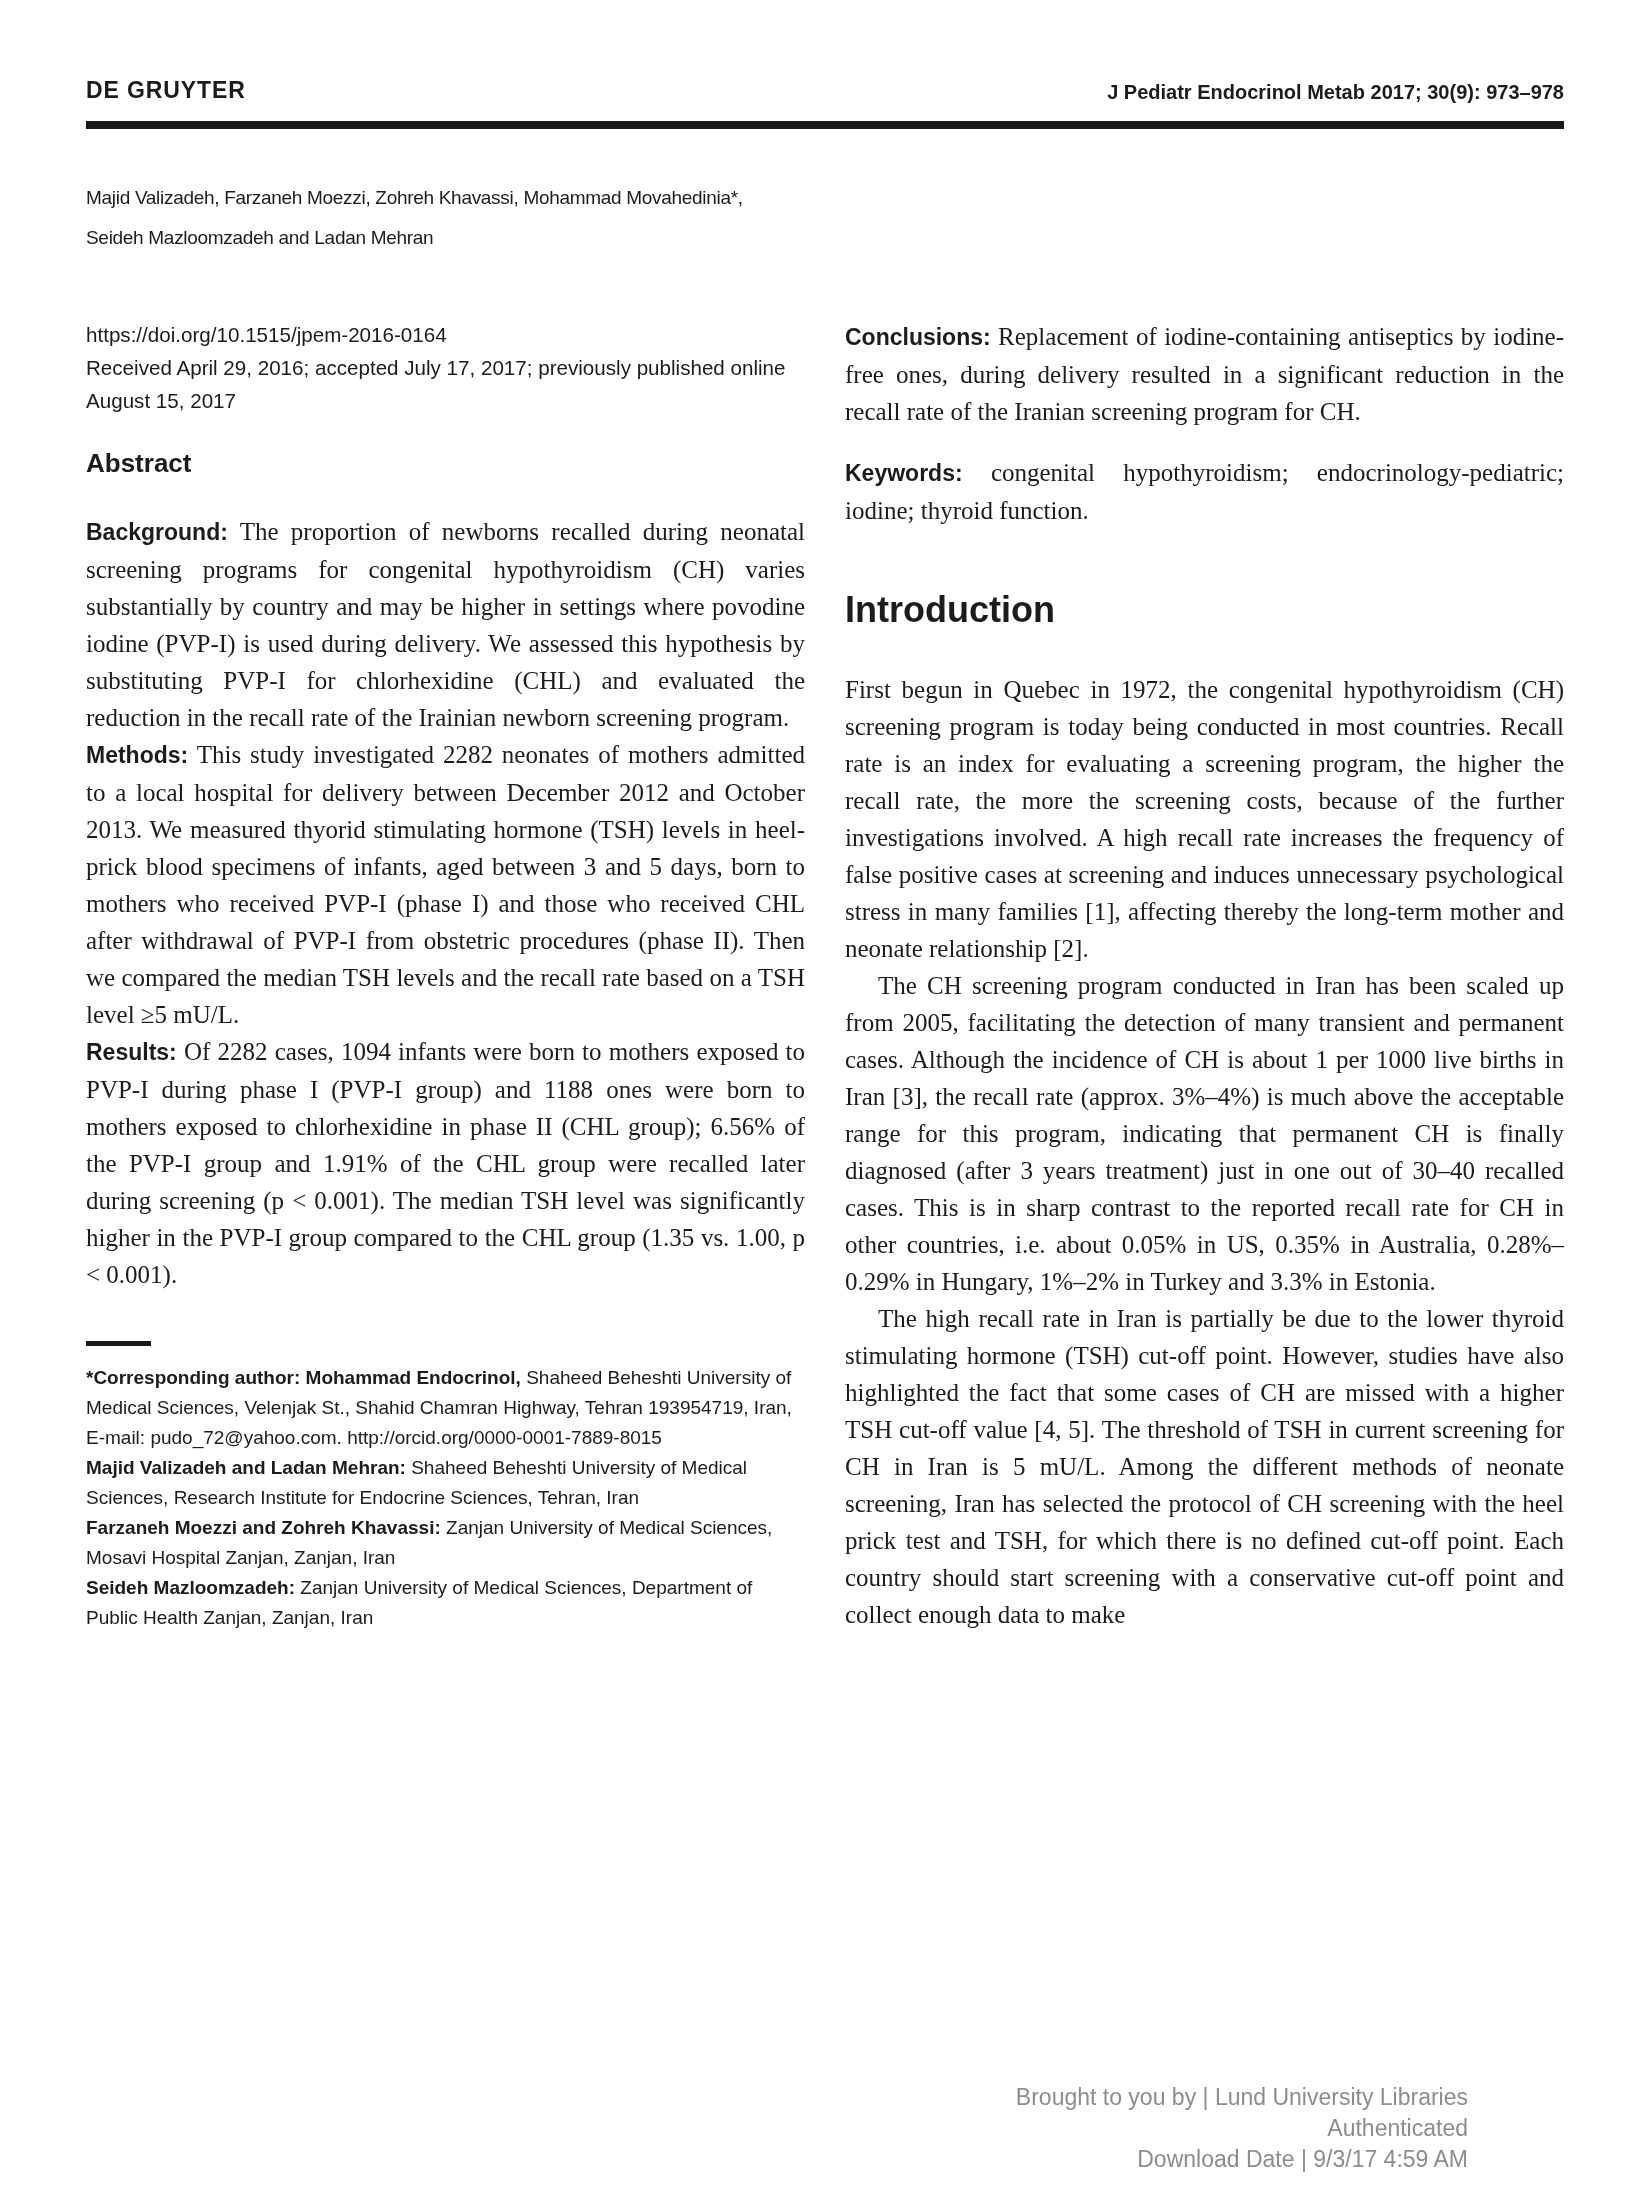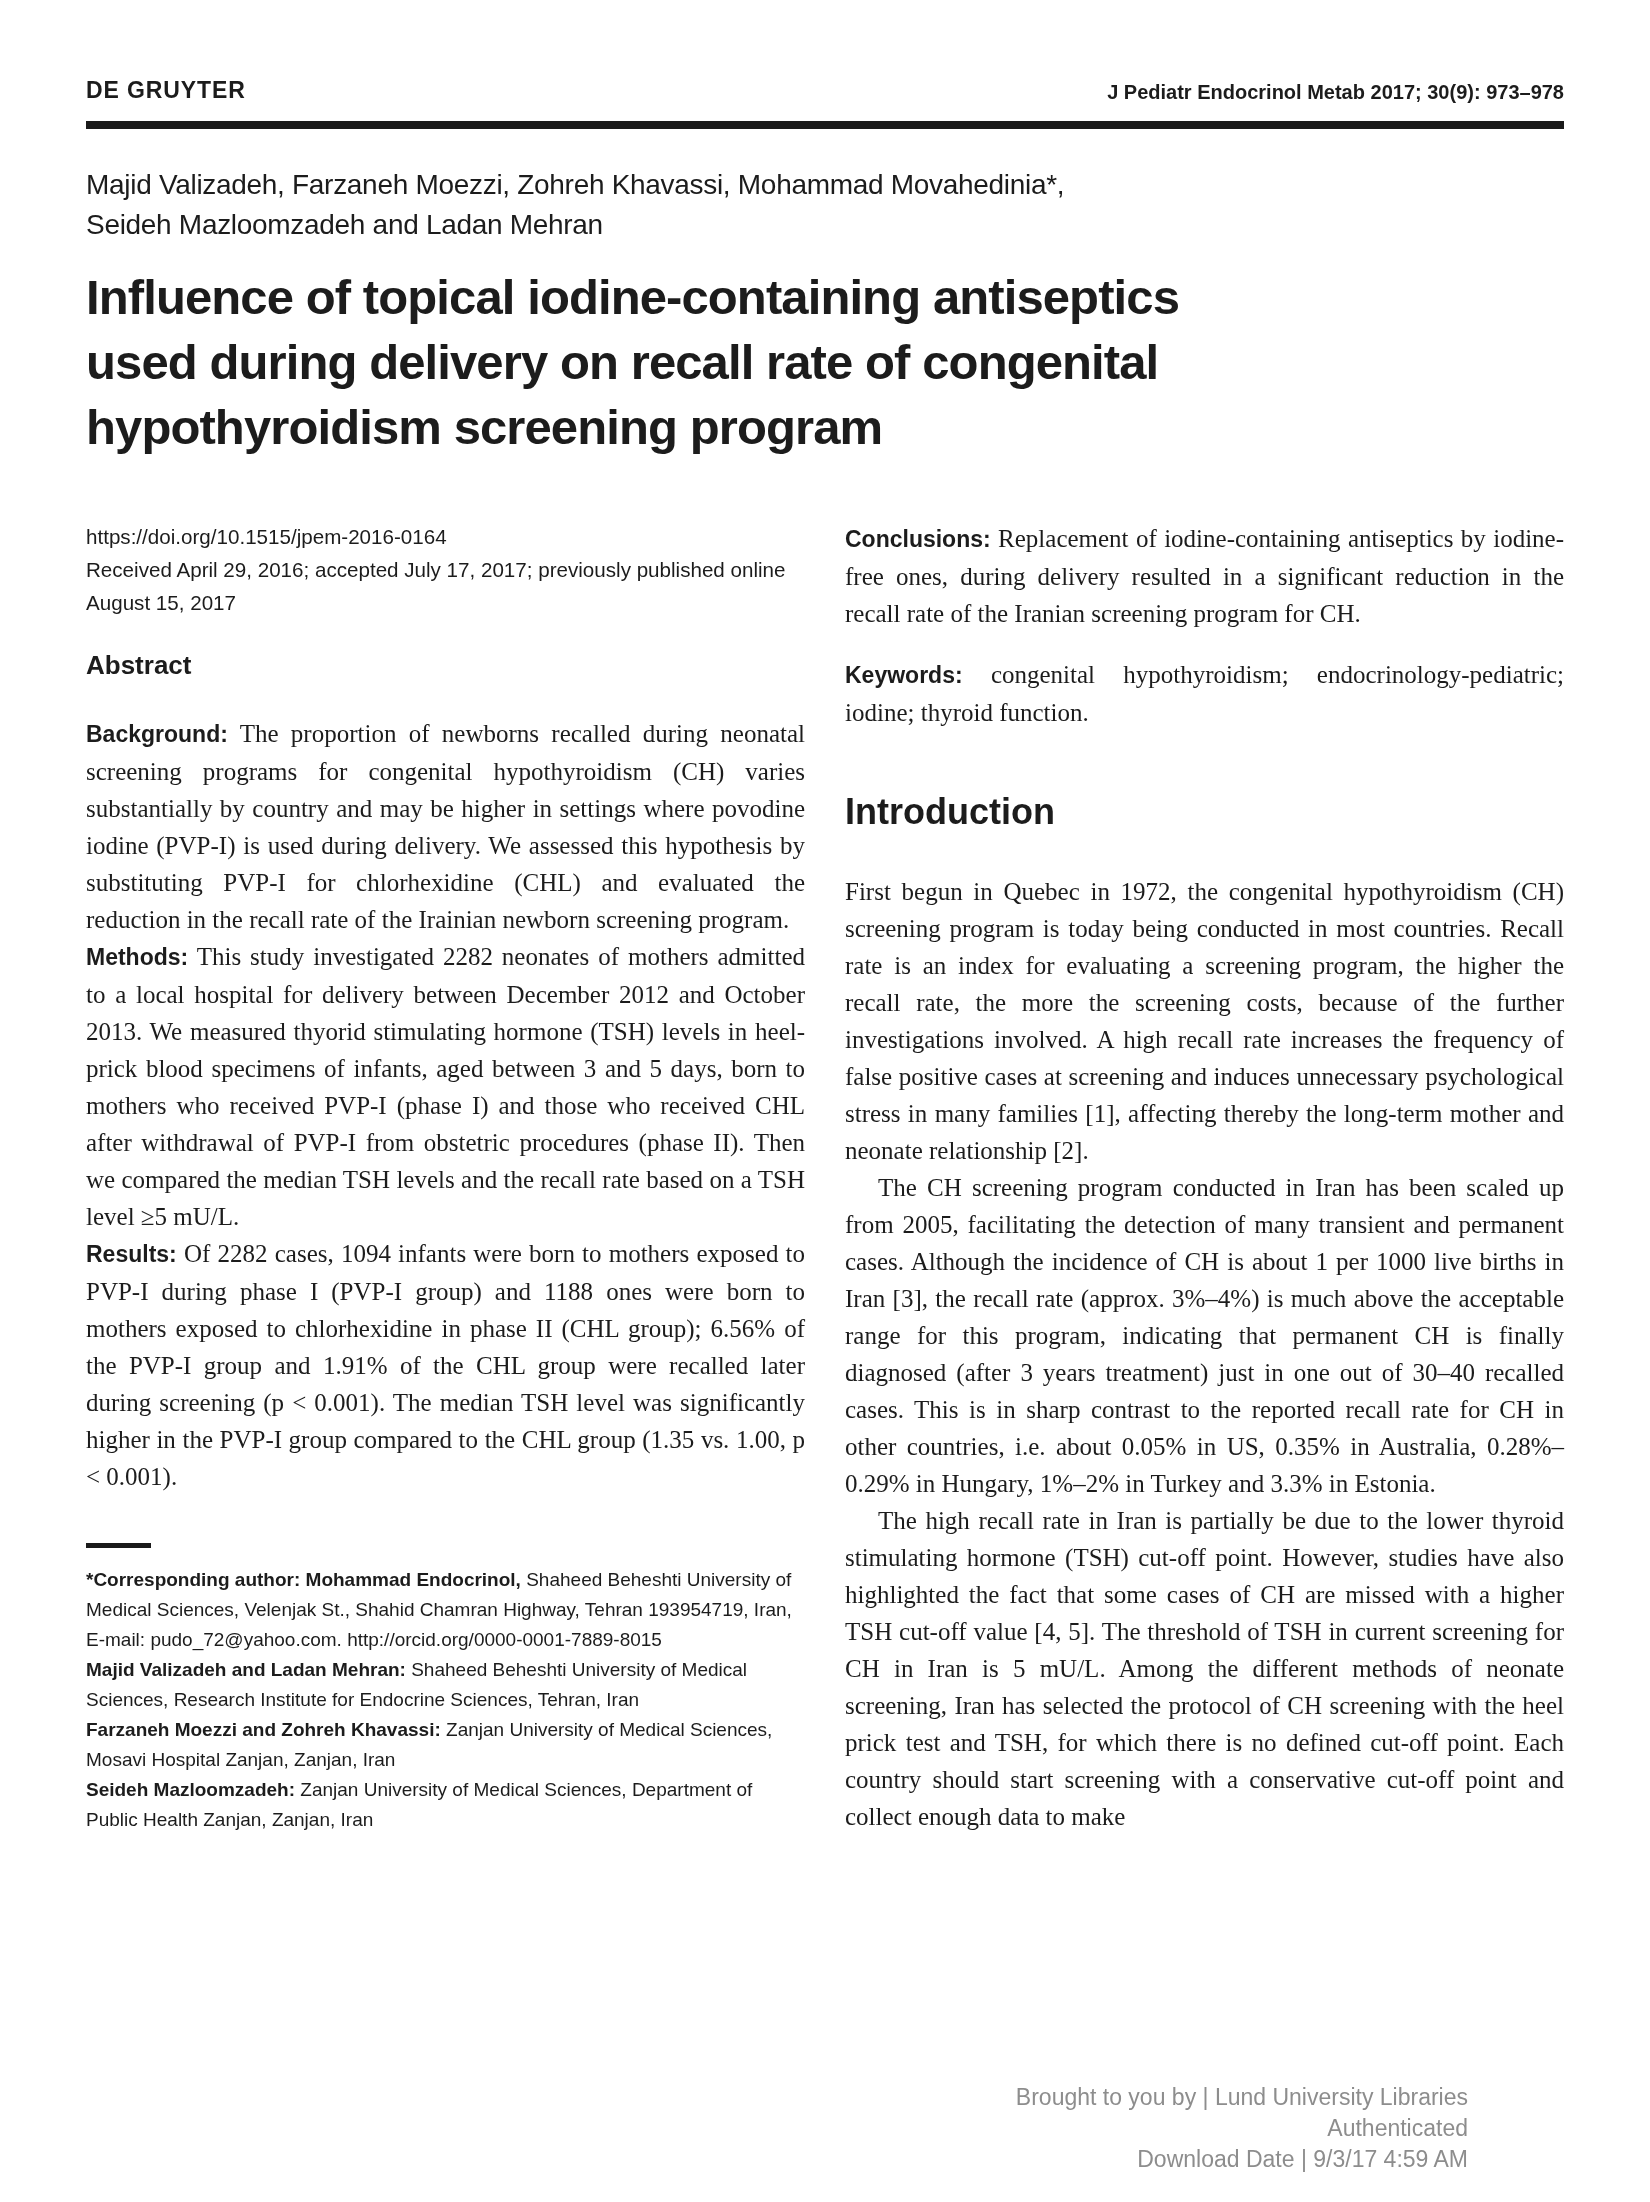--- a/index.html
+++ b/index.html
@@ -14,21 +14,21 @@
   }
   .page { padding: 77px 86px 0 86px; }
 
   
   .header-row { display: flex; justify-content: space-between; align-items: flex-end; }
   .publisher { font-weight: bold; font-size: 23px; letter-spacing: 0.9px; }
   .journal-ref { font-weight: bold; font-size: 20px; }
   .header-rule { height: 7.7px; background: #1a1a1a; margin-top: 17px; }
 
   
-  .authors { margin-top: 36px; font-size: 28px; line-height: 40px; letter-spacing: -0.3px; }
+  .authors { margin-top: 49px; font-size: 19px; line-height: 40px; letter-spacing: -0.3px; }
   .title { margin-top: 20.6px; font-weight: bold; font-size: 49px; line-height: 65px; letter-spacing: -0.9px; }
   .title div { white-space: nowrap; }
 
   
   .columns { display: grid; grid-template-columns: 1fr 1fr; column-gap: 40px; margin-top: 60px; }
 
   .doi-block { font-size: 20.6px; line-height: 33px; }
   .abstract-heading { font-size: 26px; font-weight: bold; margin: 31px 0 34px 0; }
 
   .body-para {
@@ -64,25 +64,20 @@
     <div class="publisher">DE GRUYTER</div>
     <div class="journal-ref">J Pediatr Endocrinol Metab 2017; 30(9): 973–978</div>
   </div>
   <div class="header-rule"></div>
 
   <div class="authors">
     <div>Majid Valizadeh, Farzaneh Moezzi, Zohreh Khavassi, Mohammad Movahedinia*,</div>
     <div>Seideh Mazloomzadeh and Ladan Mehran</div>
   </div>
 
-  <div class="title">
-    <div>Influence of topical iodine-containing antiseptics</div>
-    <div>used during delivery on recall rate of congenital</div>
-    <div>hypothyroidism screening program</div>
-  </div>
 
   <div class="columns">
 
     <div class="col-left">
       <div class="doi-block">
         <div>https://doi.org/10.1515/jpem-2016-0164</div>
         <div>Received April 29, 2016; accepted July 17, 2017; previously published online August 15, 2017</div>
       </div>
 
       <div class="abstract-heading">Abstract</div>

